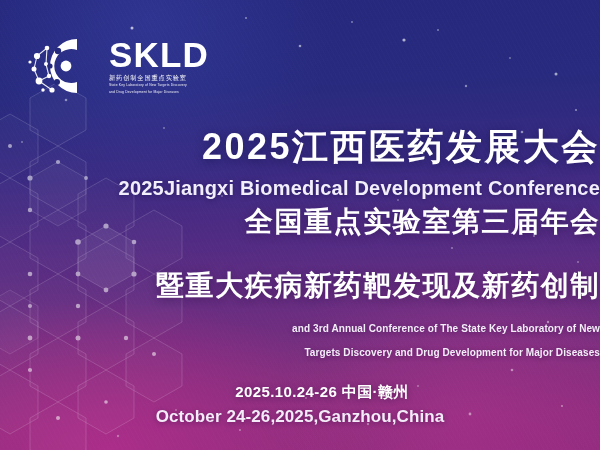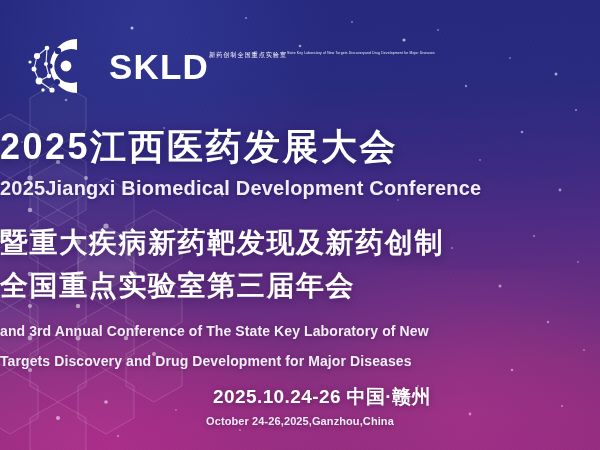--- a/index.html
+++ b/index.html
@@ -68,21 +68,21 @@
     display: flex;
     align-items: center;
     gap: 7px;
   }
   .logo-mark {
     width: 74px;
     height: 66px;
     flex: none;
     display: block;
   }
-  .logo-text { display: flex; flex-direction: row; line-height: 1; }
+  .logo-text { display: flex; flex-direction: column; line-height: 1; }
   .logo-skld {
     font-size: 35px;
     font-weight: 700;
     color: #ffffff;
     letter-spacing: 1.2px;
     font-family: "Liberation Sans", sans-serif;
   }
   .logo-cn {
     margin-top: 3px;
     font-size: 6.2px;
@@ -98,23 +98,23 @@
     color: rgba(255,255,255,.92);
     line-height: 1.45;
     letter-spacing: .15px;
     white-space: nowrap;
   }
 
   
   .content {
     position: absolute;
     left: 0;
-    right: 16px;
+    right: 0;
     top: 126px;
-    text-align: left;
+    text-align: right;
     color: #fff;
   }
   .title-cn {
     font-size: 36px;
     font-weight: 700;
     letter-spacing: 2.5px;
     line-height: 1.18;
     color: #ffffff;
     text-shadow: 0 2px 10px rgba(10,10,60,.45);
     font-family: "Liberation Sans", "DejaVu Sans", sans-serif;
@@ -132,48 +132,48 @@
     font-size: 28px;
     font-weight: 700;
     letter-spacing: 1.6px;
     line-height: 1.46;
     color: #ffffff;
     text-shadow: 0 2px 9px rgba(40,10,60,.45);
     font-family: "Liberation Sans", "DejaVu Sans", sans-serif;
   }
   .subtitle-en {
     margin-top: 14px;
-    font-size: 14px;
+    font-size: 10px;
     font-weight: 700;
     line-height: 1.55;
     letter-spacing: .1px;
     color: #f4eefa;
     text-shadow: 0 1px 5px rgba(40,10,60,.4);
   }
 
   
   .date-block {
     position: absolute;
     left: 0;
     right: 0;
     bottom: 23px;
     text-align: center;
     color: #fff;
   }
   .date-cn {
-    font-size: 19px;
+    font-size: 15px;
     font-weight: 700;
     letter-spacing: .4px;
     text-shadow: 0 1px 6px rgba(40,10,60,.45);
     font-family: "Liberation Sans", "DejaVu Sans", sans-serif;
     margin-left: 44px;
   }
   .date-en {
     margin-top: 5px;
-    font-size: 11px;
+    font-size: 17px;
     font-weight: 700;
     letter-spacing: .1px;
     color: #f3ecf8;
     text-shadow: 0 1px 5px rgba(40,10,60,.4);
   }
 </style>
 </head>
 <body>
 
 <div id="poster">
@@ -317,22 +317,22 @@
       <div class="logo-cn">新药创制全国重点实验室</div>
       <div class="logo-en">State Key Laboratory of New Targets Discovery</div>
       <div class="logo-en">and Drug Development for Major Diseases</div>
     </div>
   </div>
 
   <div class="content">
     <div class="title-cn">2025江西医药发展大会</div>
     <div class="title-en">2025Jiangxi Biomedical Development Conference</div>
 
+    <div class="subtitle-cn" style="margin-top:2px">全国重点实验室第三届年会</div>
     <div class="subtitle-cn">暨重大疾病新药靶发现及新药创制</div>
-    <div class="subtitle-cn" style="margin-top:2px">全国重点实验室第三届年会</div>
 
     <div class="subtitle-en">and 3rd Annual Conference of  The State Key Laboratory of New</div>
     <div class="subtitle-en" style="margin-top:8px">Targets Discovery and Drug Development for Major Diseases</div>
   </div>
 
   <div class="date-block">
     <div class="date-cn">2025.10.24-26 中国·赣州</div>
     <div class="date-en">October 24-26,2025,Ganzhou,China</div>
   </div>
 

